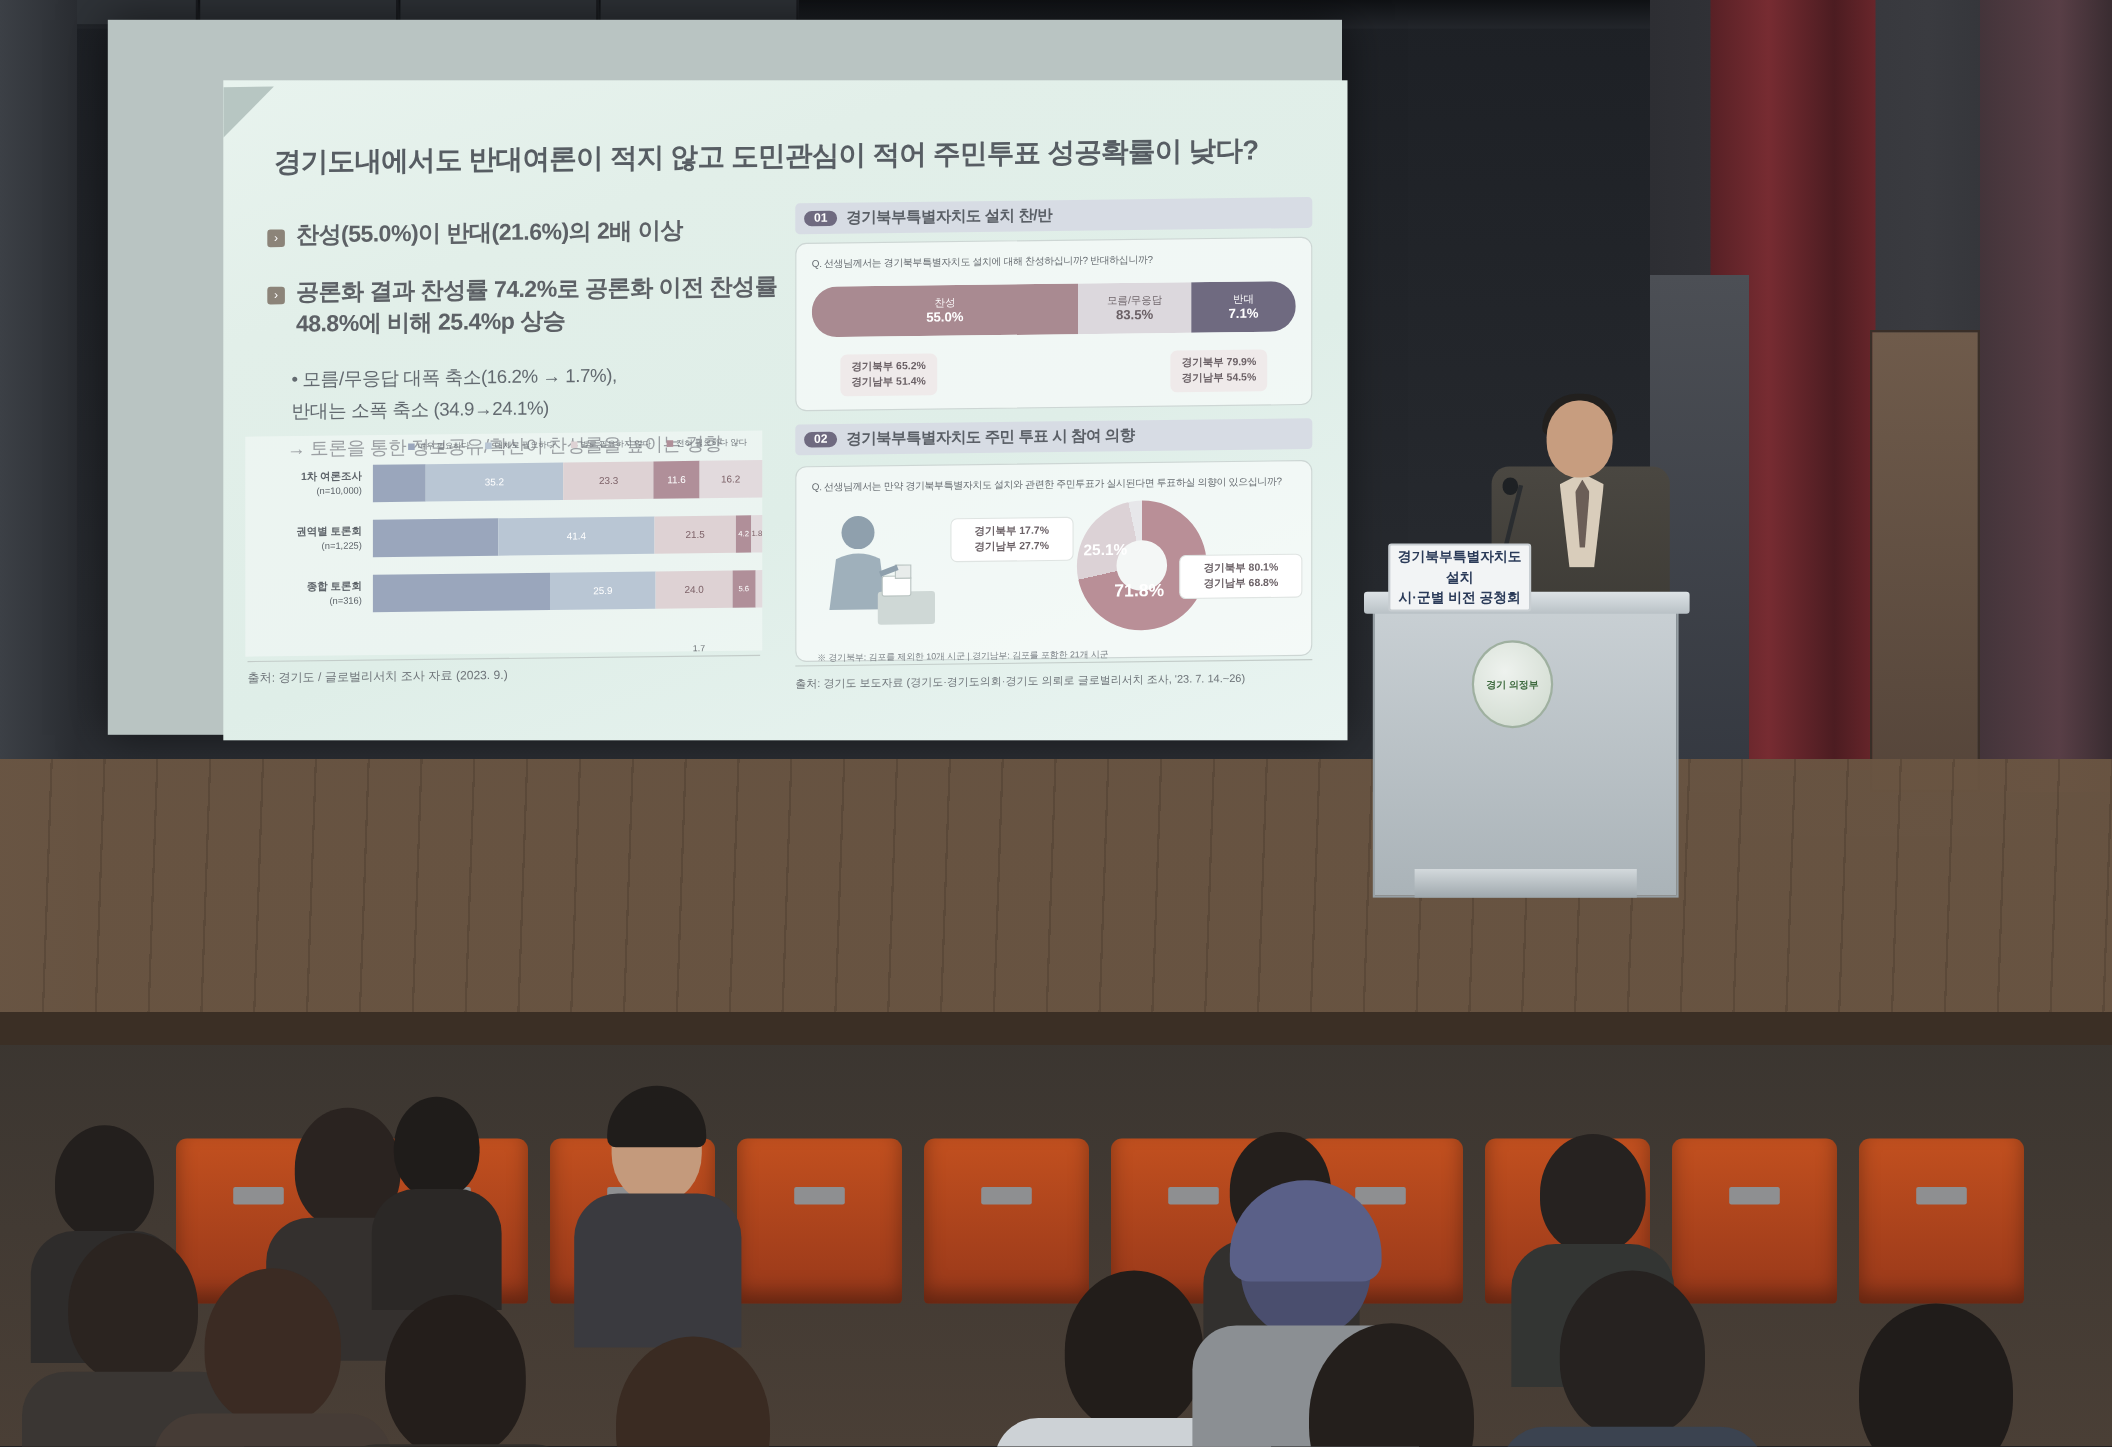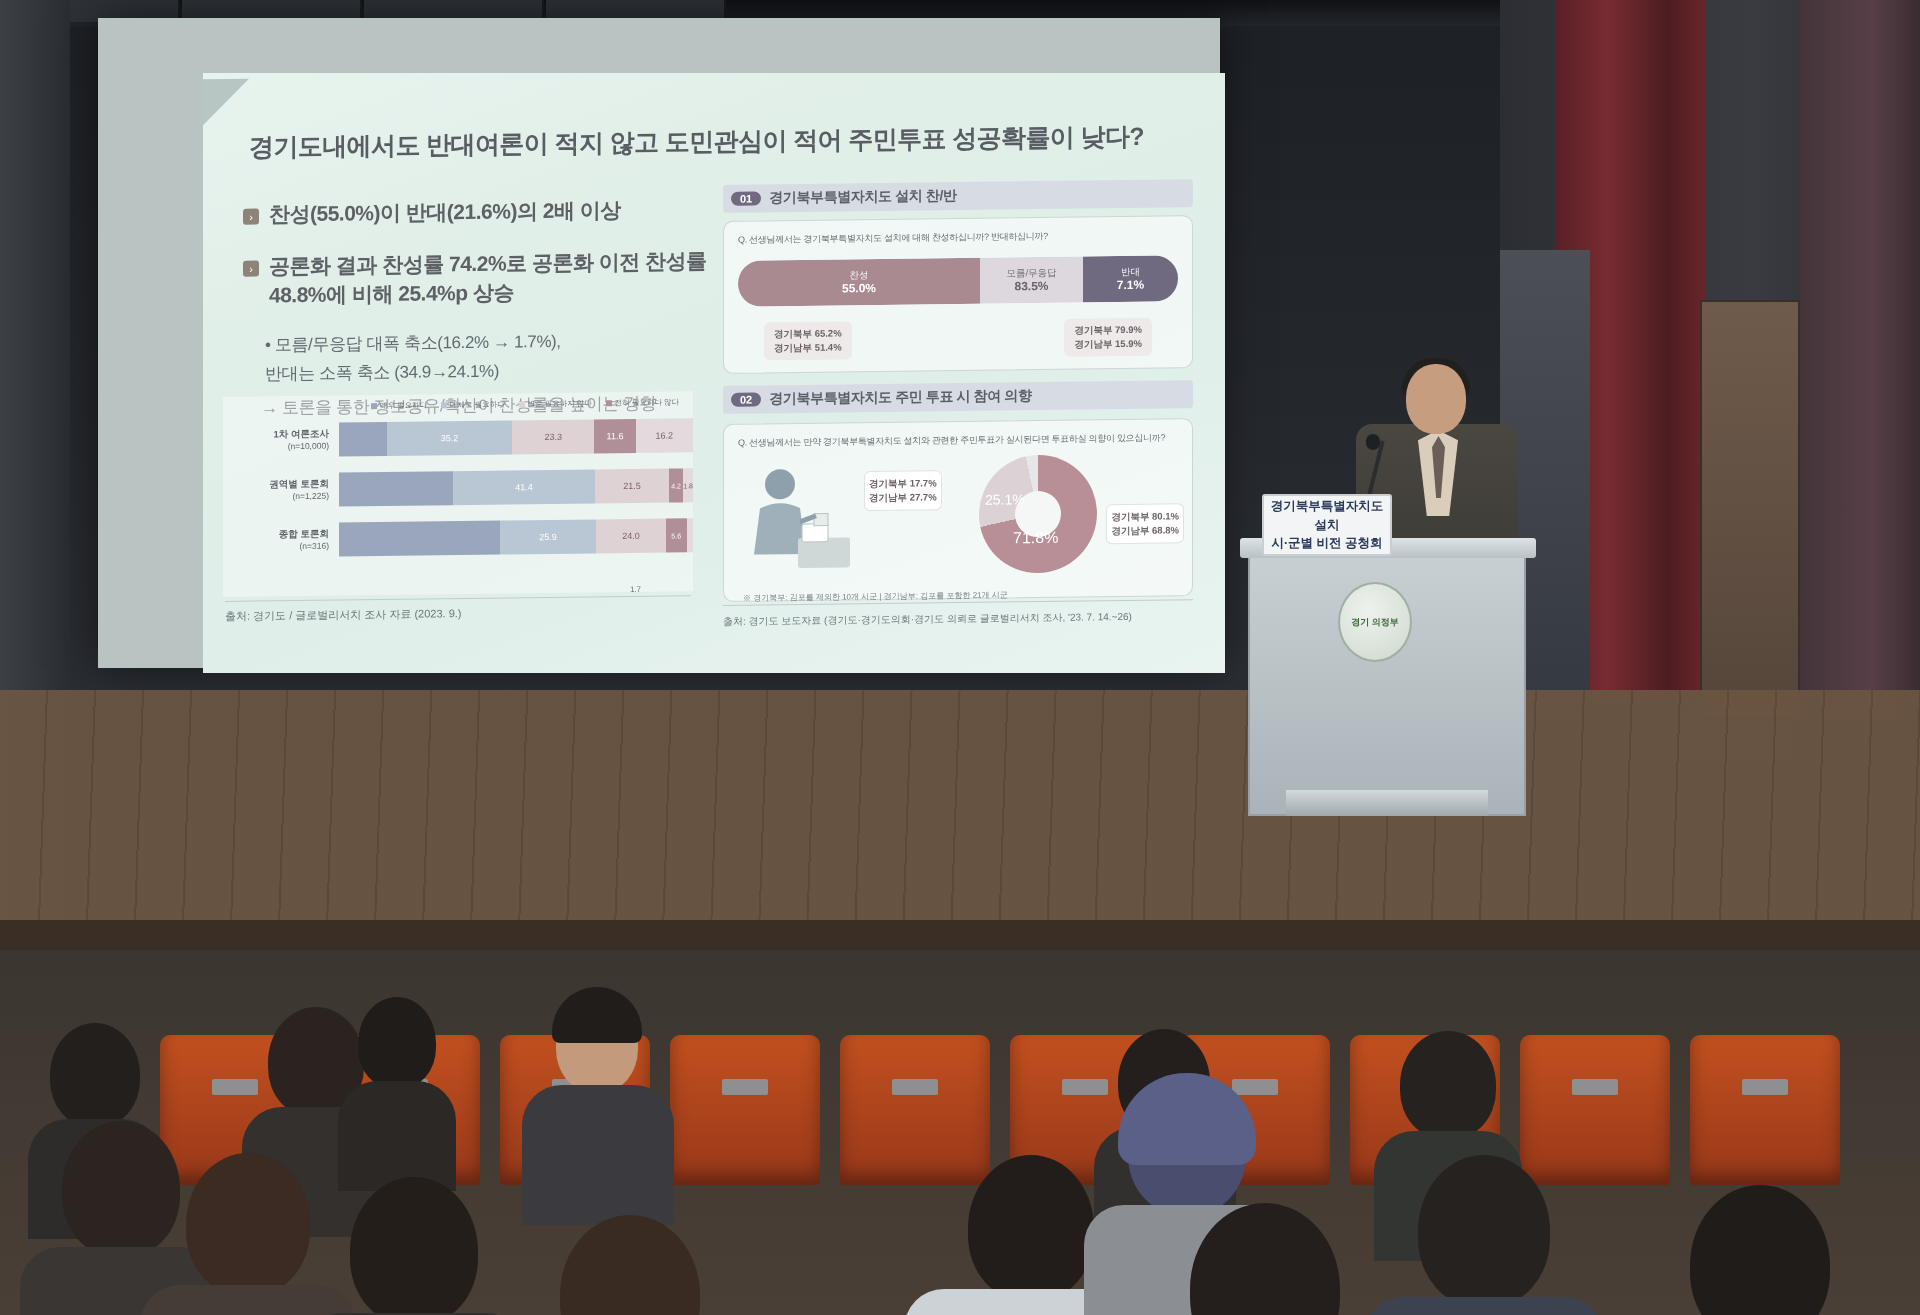--- a/index.html
+++ b/index.html
@@ -93,26 +93,26 @@
   .panel { margin-top:8px; background:rgba(255,255,255,.55); border:1px solid #cdd6d4; border-radius:10px; padding:12px 14px; }
   .q-text { font-size:9px; color:#666b70; margin-bottom:14px; letter-spacing:-.3px;}
   .vote-bar { display:flex; height:46px; border-radius:23px; overflow:hidden; }
   .vote-seg { display:flex; flex-direction:column; align-items:center; justify-content:center; color:#fff;}
   .vote-seg .lab { font-size:9.5px; opacity:.95; }
   .vote-seg .val { font-size:12px; font-weight:700; line-height:1.05;}
   .region-row { display:flex; justify-content:space-between; margin-top:16px; padding:0 26px;}
   .region-box { background:#efeaea; border-radius:6px; padding:5px 10px; font-size:9.5px; color:#6b6166; line-height:1.45; font-weight:600;}
   .panel2 { margin-top:10px; background:rgba(255,255,255,.55); border:1px solid #cdd6d4; border-radius:10px; padding:12px 14px; height:178px; position:relative;}
   .illus { position:absolute; left:18px; top:38px; width:120px; height:118px;}
-  .callout { position:absolute; background:#fff; border:1px solid #dfe4e2; border-radius:6px; padding:5px 4px; font-size:9.5px; color:#6b6166; line-height:1.5; font-weight:600;}
+  .callout { position:absolute; background:#fff; border:1px solid #dfe4e2; border-radius:6px; padding:5px 21px; font-size:9.5px; color:#6b6166; line-height:1.5; font-weight:600;}
   .donut { position:absolute; right:95px; top:34px; width:118px; height:118px; border-radius:50%;
       background:conic-gradient(#b98f97 0deg 258deg, #dcd2d6 258deg 348deg, #e7e7ea 348deg 360deg); }
   .donut-hole { position:absolute; left:50%; top:50%; transform:translate(-50%,-50%);
       width:46px;height:46px;border-radius:50%;background:#f4f7f6;}
-  .donut-val { position:absolute; color:#fff; font-weight:400; text-align:right; }
+  .donut-val { position:absolute; color:#fff; font-weight:700; text-align:right; }
   .source-right { position:absolute; left:520px; top:542px; width:470px; font-size:10px; color:#6f757a; }
   .source-right .rule { position:absolute; left:0; top:-10px; width:470px; height:1px; background:#c3ccc9;}
   .foot-note { position:absolute; left:540px; top:520px; font-size:8px; color:#7a8085;}
 
   
   .stage-floor { position:absolute; left:0; top:690px; width:1920px; height:240px;
       background:repeating-linear-gradient(92deg,#6a5542 0px,#6a5542 46px,#5d4a39 46px,#5d4a39 48px);
       opacity:.95; }
   .stage-edge { position:absolute; left:0; top:920px; width:1920px; height:30px; background:#3b2f25;}
 
@@ -300,21 +300,21 @@
               </div>
             </div>
 
             <div class="region-row">
               <div class="region-box">
                 <div>경기북부 65.2%</div>
                 <div>경기남부 51.4%</div>
               </div>
               <div class="region-box">
                 <div>경기북부 79.9%</div>
-                <div>경기남부 15.9%</div>
+                <div>경기남부 54.5%</div>
               </div>
             </div>
           </div>
 
           <div class="sec-head" style="margin-top:12px">
             <span class="sec-num">02</span>
             <span class="sec-title">경기북부특별자치도 주민 투표 시 참여 의향</span>
           </div>
 
           <div class="panel2">

